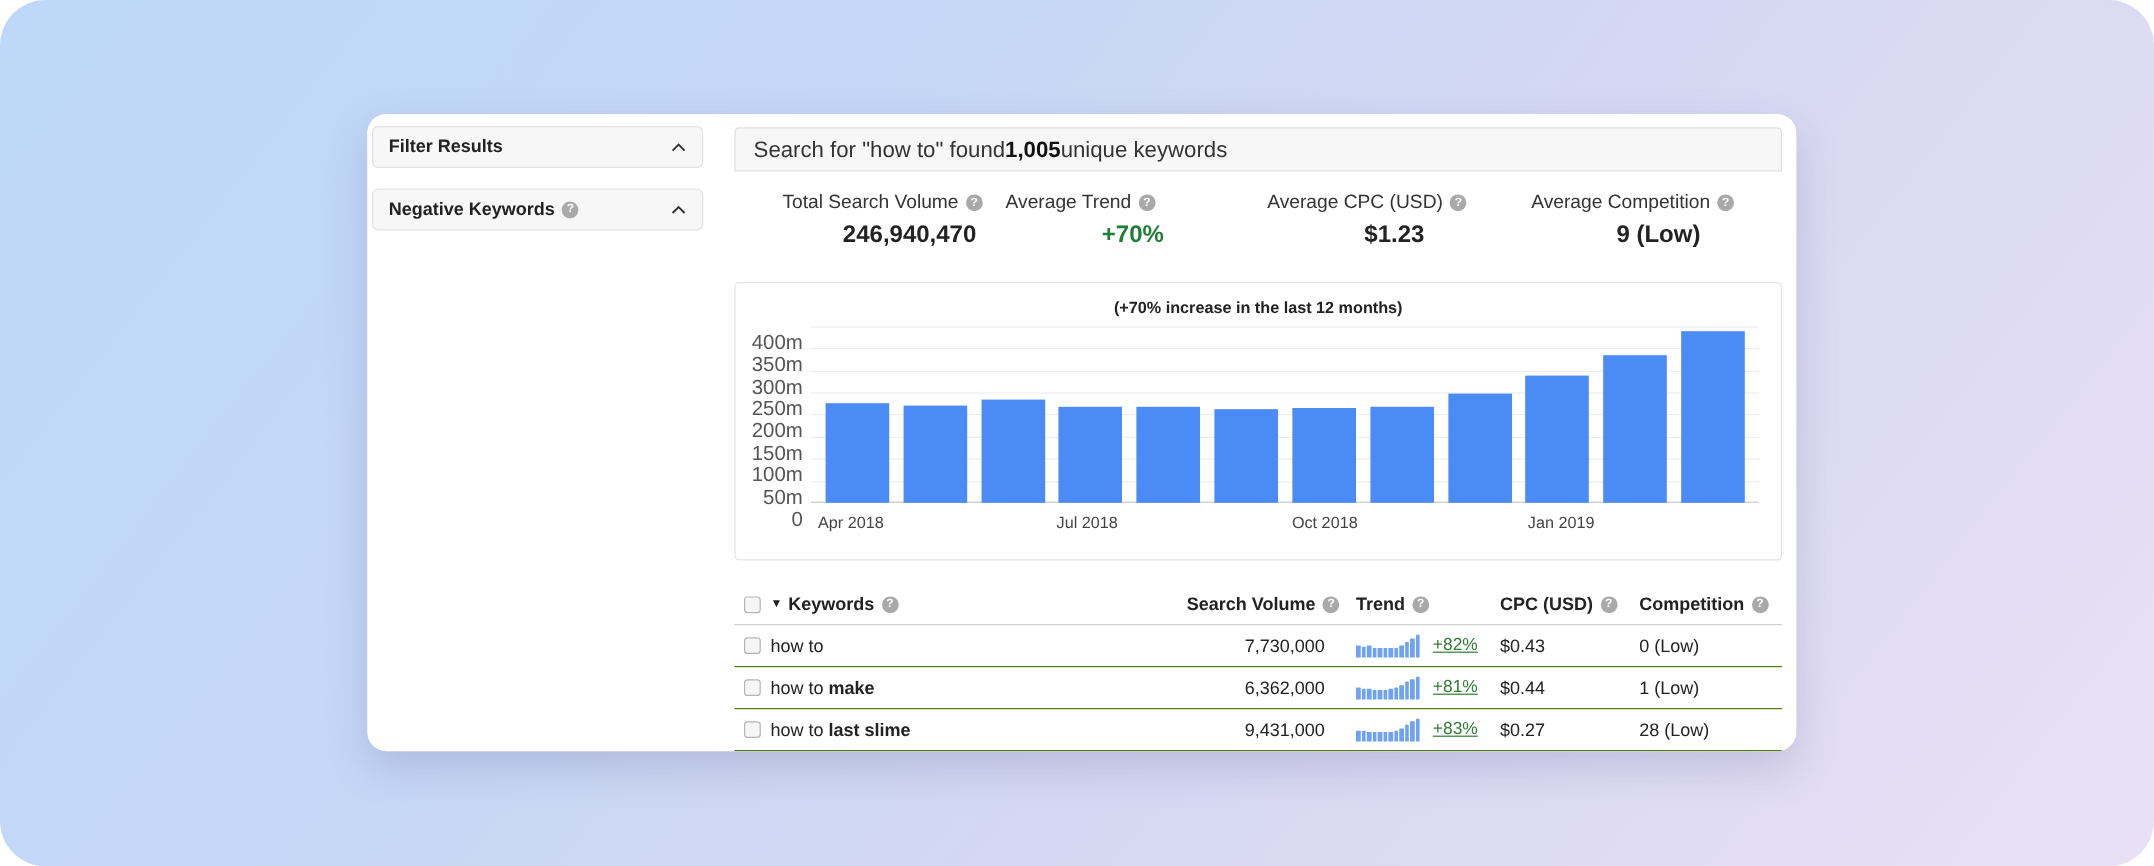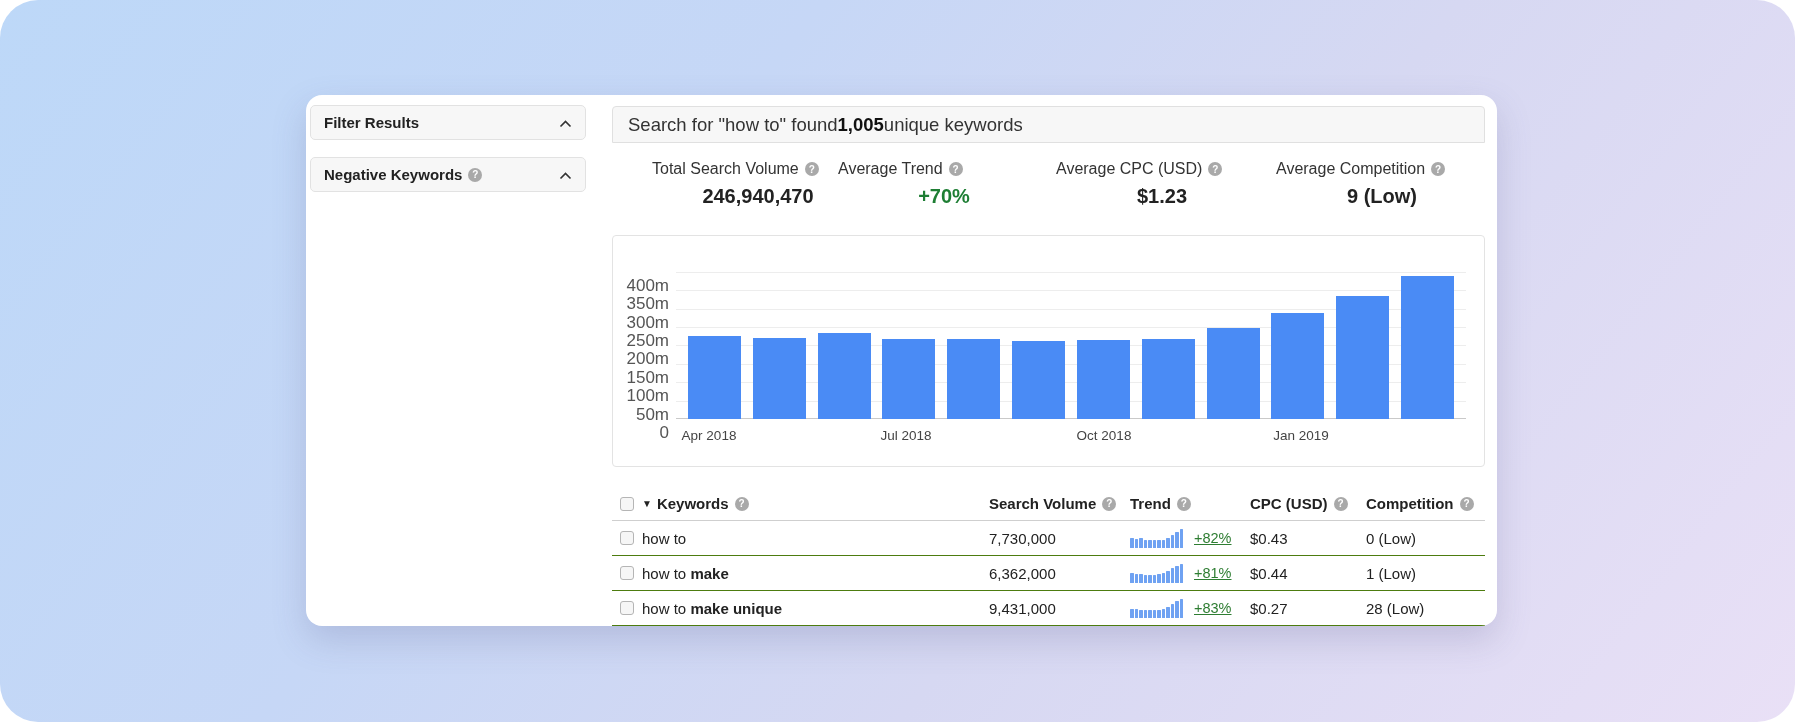--- a/index.html
+++ b/index.html
@@ -56,21 +56,21 @@
 
   
   .table { position:absolute; left:0; top:392px; width:873px; }
   .trow { display:grid; grid-template-columns:22px 347px 141px 120px 116px 1fr;
     align-items:center; padding-left:8px; }
   .thead { height:34px; border-bottom:1px solid #cfcfcf; font-size:15px; font-weight:bold; color:#222; }
   .thead .hcell { display:flex; align-items:center; }
   .tbody-row { height:35px; border-bottom:1px solid #4d7c0f; font-size:15px; color:#222; }
   .cb { width:14px; height:14px; border:1px solid #b5b5b5; border-radius:3px; background:#f6f6f6; }
   .sort { font-size:10px; color:#222; margin-right:5px; }
-  .vol { text-align:left; padding-right:26px; }
+  .vol { text-align:right; padding-right:26px; }
   .trend-cell { display:flex; align-items:center; }
   .spark { display:inline-flex; align-items:flex-end; width:56px; height:19px; margin-right:8px; }
   .spark i { display:block; width:3.5px; margin-right:1px; background:#6fa2f2; border-radius:0.5px; }
   .trend-link { font-size:14.5px; color:#2e7d32; text-decoration:underline; }
 </style>
 </head>
 <body>
 
 <div class="bg">
   <div class="card">
@@ -128,20 +128,21 @@
         <div class="stat s3">
           <div class="sl">
               <span>Average Competition</span>
               <span class="help">?</span>
             </div>
           <div class="sv">9 (Low)</div>
         </div>
       </div>
 
       <div class="chart">
+        <div class="chart-title">(+70% increase in the last 12 months)</div>
         <div class="yaxis">
           <span style="top:-8px">400m</span>
           <span style="top:10px">350m</span>
           <span style="top:29px">300m</span>
           <span style="top:47px">250m</span>
           <span style="top:65px">200m</span>
           <span style="top:84px">150m</span>
           <span style="top:102px">100m</span>
           <span style="top:121px">50m</span>
           <span style="top:139px">0</span>
@@ -250,21 +251,21 @@
                 <i style="height: 19px;"></i>
               </span>
             <a class="trend-link">+81%</a>
           </div>
           <div>$0.44</div>
           <div>1 (Low)</div>
         </div>
 
         <div class="trow tbody-row">
           <div class="cb"></div>
-          <div><span>how to </span><b>make unique</b></div>
+          <div><span>how to </span><b>last slime</b></div>
           <div class="vol">9,431,000</div>
           <div class="trend-cell">
             <span class="spark">
                 <i style="height: 8.74px;"></i>
                 <i style="height: 8.36px;"></i>
                 <i style="height: 7.98px;"></i>
                 <i style="height: 7.6px;"></i>
                 <i style="height: 7.22px;"></i>
                 <i style="height: 7.6px;"></i>
                 <i style="height: 7.98px;"></i>

